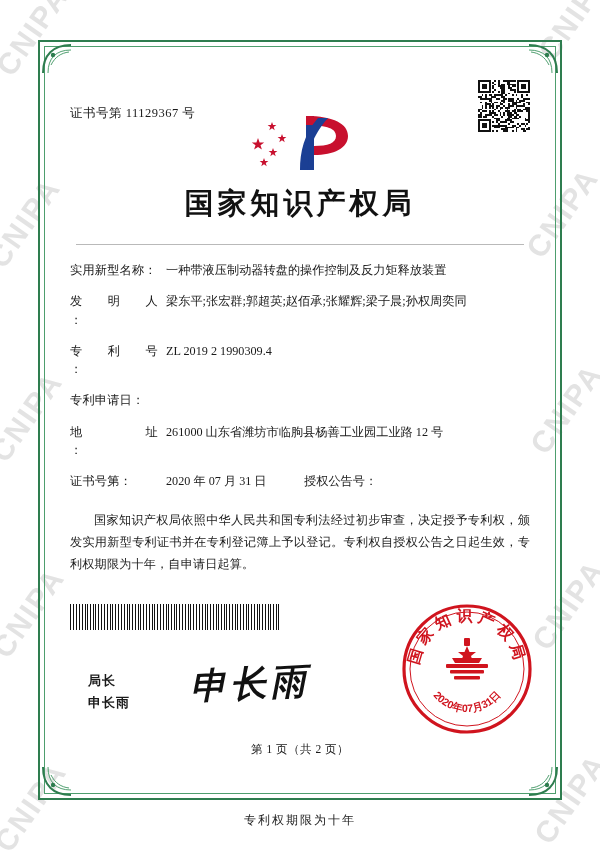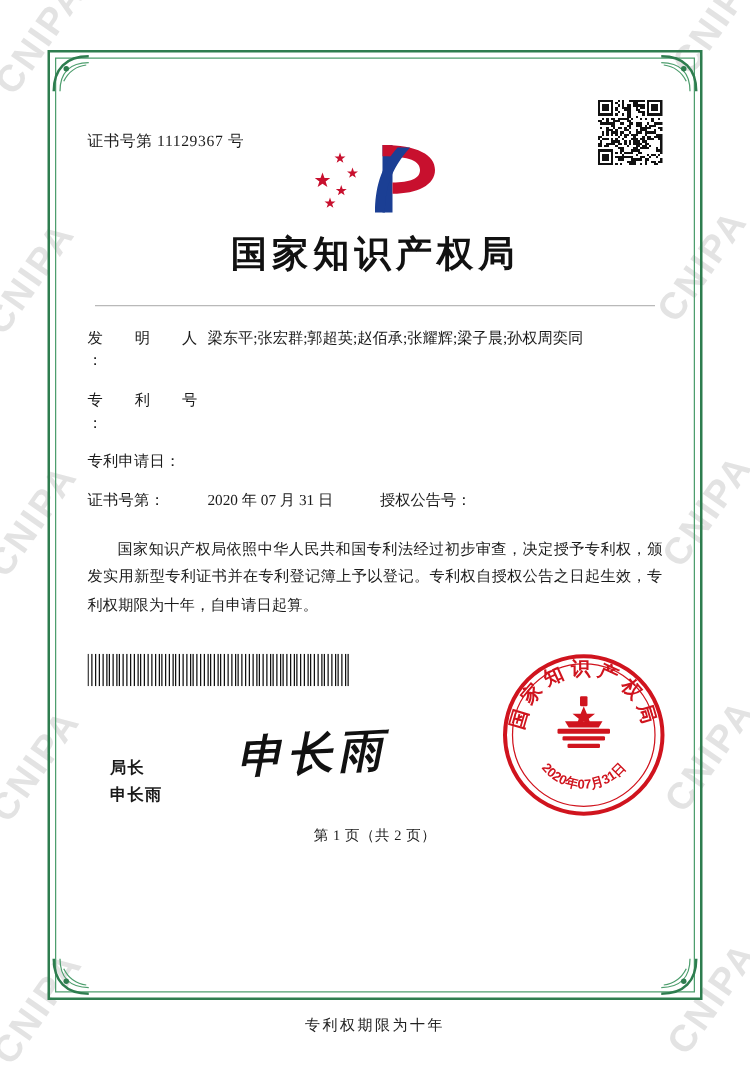--- a/index.html
+++ b/index.html
@@ -182,21 +182,21 @@
     margin-top: 14px;
     position: relative;
     height: 86px;
   }
   .sign-labels {
     font-size: 13px;
     line-height: 1.7;
     font-weight: bold;
     position: absolute;
     left: 18px;
-    top: 40px;
+    top: 26px;
     letter-spacing: 1px;
   }
   .sign-script {
     position: absolute;
     left: 120px;
     top: 16px;
     font-size: 36px;
     font-family: "Liberation Serif", serif;
     font-style: italic;
     font-weight: bold;
@@ -718,35 +718,44 @@
           <path d="M62,4 C90,4 104,12 104,24 C104,36 90,43 70,43 L70,34 C84,34 92,31 92,24 C92,17 84,13 62,13 Z" fill="#c8102e"></path>
           <path d="M56,58 C56,40 60,22 74,6 L84,6 C68,24 64,40 64,58 Z" fill="#1b3f94"></path>
         </svg>
       </div>
     </div>
 
     <div class="title">国家知识产权局</div>
 
     <div class="divider"></div>
 
+    <div class="field">
+      <div class="lbl">实用新型名称：</div>
+      <div class="val">一种带液压制动器转盘的操作控制及反力矩释放装置</div>
+    </div>
 
     <div class="field">
       <div class="lbl"><span class="label-spread">发 明 人</span>：</div>
       <div class="val">梁东平;张宏群;郭超英;赵佰承;张耀辉;梁子晨;孙权周奕同</div>
     </div>
 
     <div class="field">
       <div class="lbl"><span class="label-spread">专 利 号</span>：</div>
+      <div class="val">ZL 2019 2 1990309.4</div>
     </div>
 
     <div class="field">
       <div class="lbl">专利申请日：</div>
     </div>
 
 
+    <div class="field">
+      <div class="lbl"><span class="label-spread">地 址</span>：</div>
+      <div class="val">261000 山东省潍坊市临朐县杨善工业园工业路 12 号</div>
+    </div>
 
     <div class="field two-col">
       <div class="lbl">证书号第：</div>
       <div style="flex:0 0 110px;">2020 年 07 月 31 日</div>
       <div class="lbl2">授权公告号：</div>
     </div>
 
     <div class="paragraphs">
       <p>国家知识产权局依照中华人民共和国专利法经过初步审查，决定授予专利权，颁发实用新型专利证书并在专利登记簿上予以登记。专利权自授权公告之日起生效，专利权期限为十年，自申请日起算。</p>
     </div>

